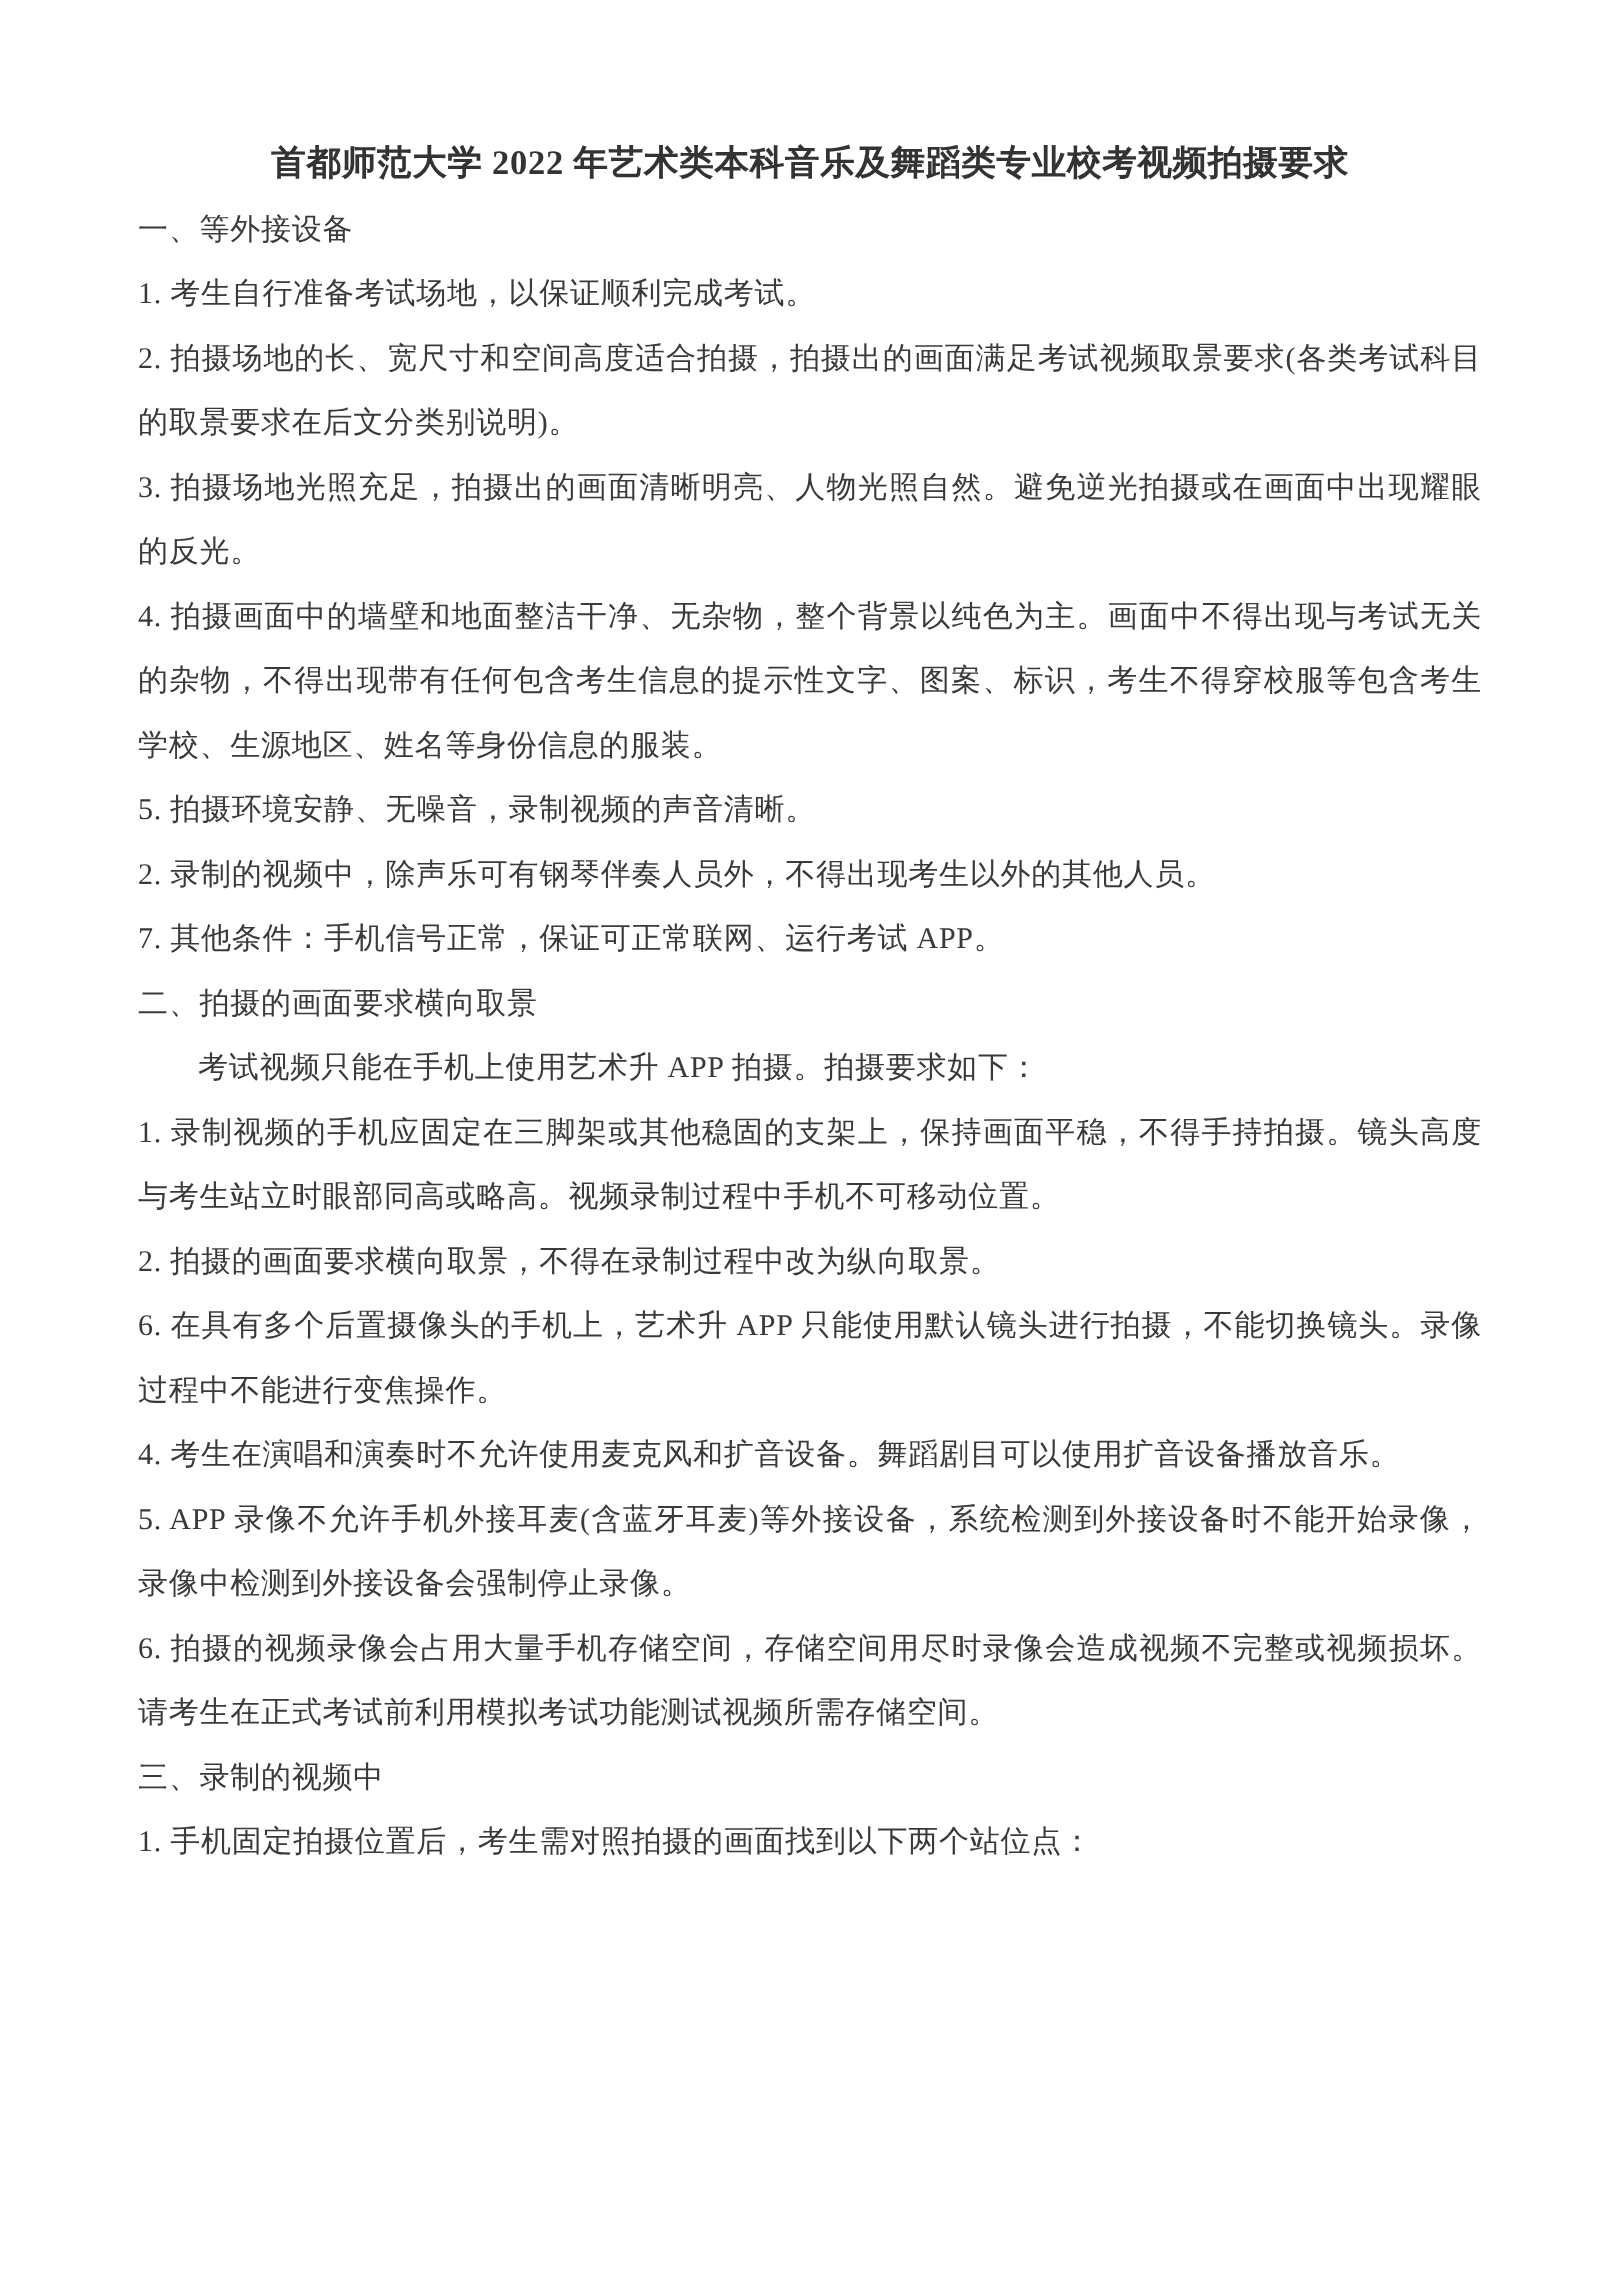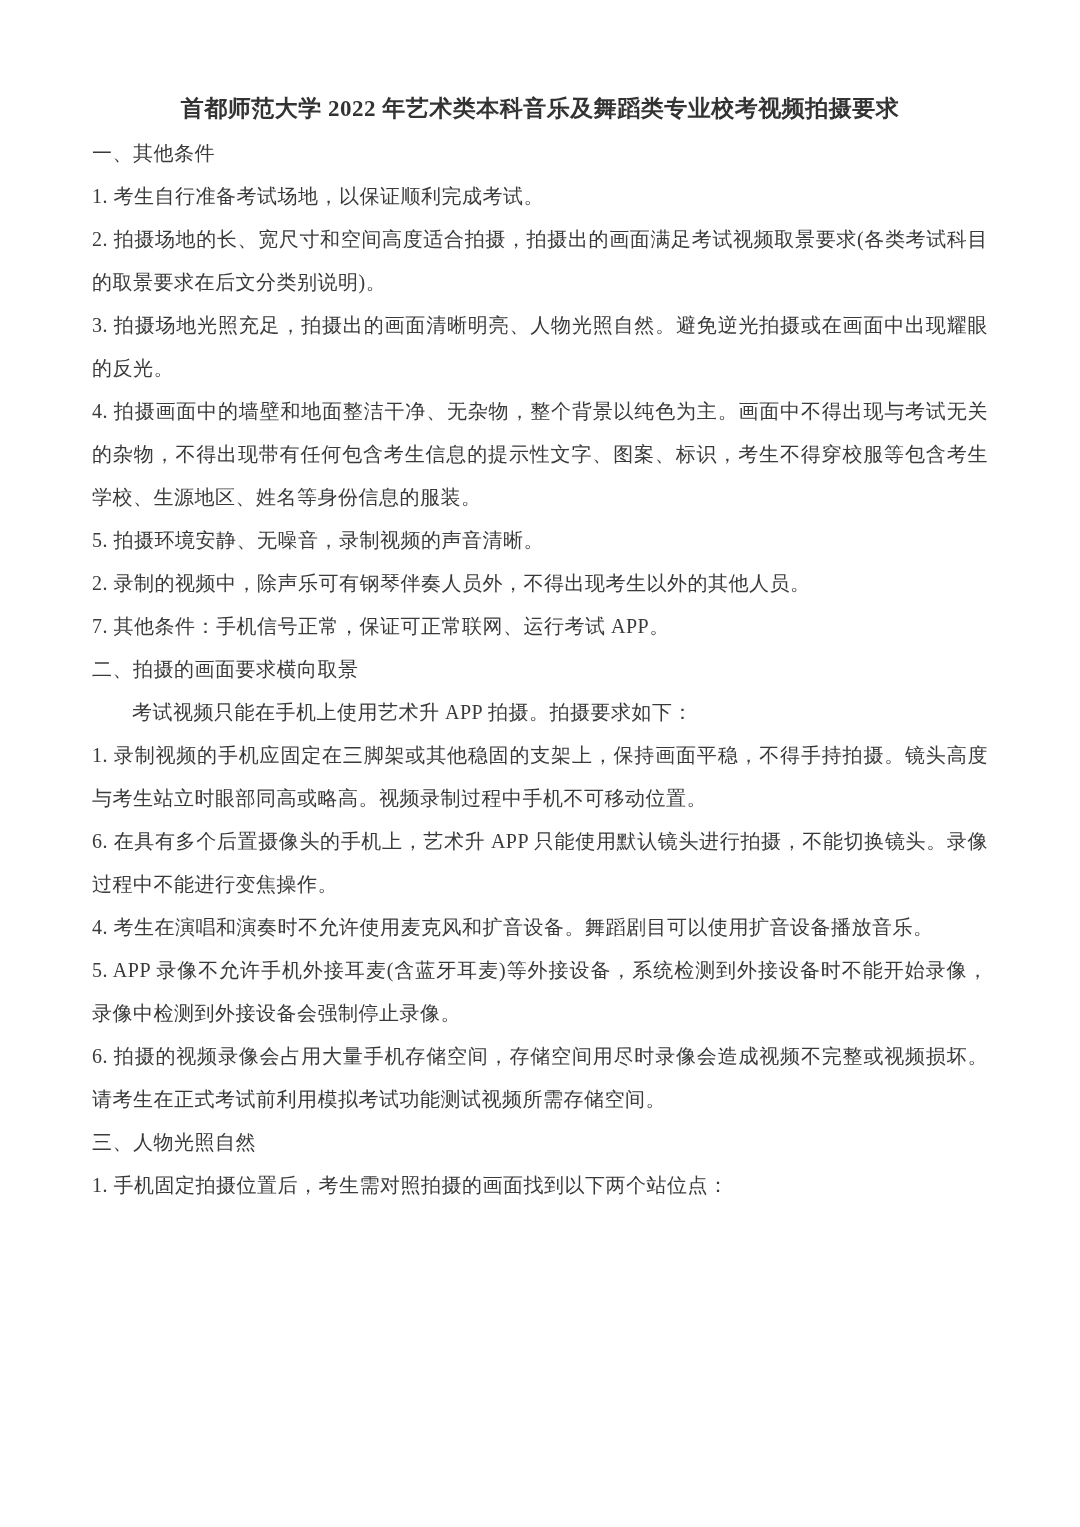--- a/index.html
+++ b/index.html
@@ -45,34 +45,35 @@
   }
 </style>
 </head>
 <body>
 
 <div class="page">
   <div class="doc">
 
     <p class="title">首都师范大学 2022 年艺术类本科音乐及舞蹈类专业校考视频拍摄要求</p>
 
-    <p class="heading">一、其他条件</p>
+    <p class="heading">一、等外接设备</p>
     <p>1. 考生自行准备考试场地，以保证顺利完成考试。</p>
     <p>2. 拍摄场地的长、宽尺寸和空间高度适合拍摄，拍摄出的画面满足考试视频取景要求(各类考试科目的取景要求在后文分类别说明)。</p>
     <p>3. 拍摄场地光照充足，拍摄出的画面清晰明亮、人物光照自然。避免逆光拍摄或在画面中出现耀眼的反光。</p>
     <p>4. 拍摄画面中的墙壁和地面整洁干净、无杂物，整个背景以纯色为主。画面中不得出现与考试无关的杂物，不得出现带有任何包含考生信息的提示性文字、图案、标识，考生不得穿校服等包含考生学校、生源地区、姓名等身份信息的服装。</p>
     <p>5. 拍摄环境安静、无噪音，录制视频的声音清晰。</p>
     <p>2. 录制的视频中，除声乐可有钢琴伴奏人员外，不得出现考生以外的其他人员。</p>
     <p>7. 其他条件：手机信号正常，保证可正常联网、运行考试 APP。</p>
 
     <p class="heading">二、拍摄的画面要求横向取景</p>
     <p class="intro">考试视频只能在手机上使用艺术升 APP 拍摄。拍摄要求如下：</p>
     <p>1. 录制视频的手机应固定在三脚架或其他稳固的支架上，保持画面平稳，不得手持拍摄。镜头高度与考生站立时眼部同高或略高。视频录制过程中手机不可移动位置。</p>
+    <p>2. 拍摄的画面要求横向取景，不得在录制过程中改为纵向取景。</p>
     <p>6. 在具有多个后置摄像头的手机上，艺术升 APP 只能使用默认镜头进行拍摄，不能切换镜头。录像过程中不能进行变焦操作。</p>
     <p>4. 考生在演唱和演奏时不允许使用麦克风和扩音设备。舞蹈剧目可以使用扩音设备播放音乐。</p>
     <p>5. APP 录像不允许手机外接耳麦(含蓝牙耳麦)等外接设备，系统检测到外接设备时不能开始录像，录像中检测到外接设备会强制停止录像。</p>
     <p>6. 拍摄的视频录像会占用大量手机存储空间，存储空间用尽时录像会造成视频不完整或视频损坏。请考生在正式考试前利用模拟考试功能测试视频所需存储空间。</p>
 
-    <p class="heading">三、人物光照自然</p>
+    <p class="heading">三、录制的视频中</p>
     <p>1. 手机固定拍摄位置后，考生需对照拍摄的画面找到以下两个站位点：</p>
 
   </div>
 </div>
 
 </body></html>

